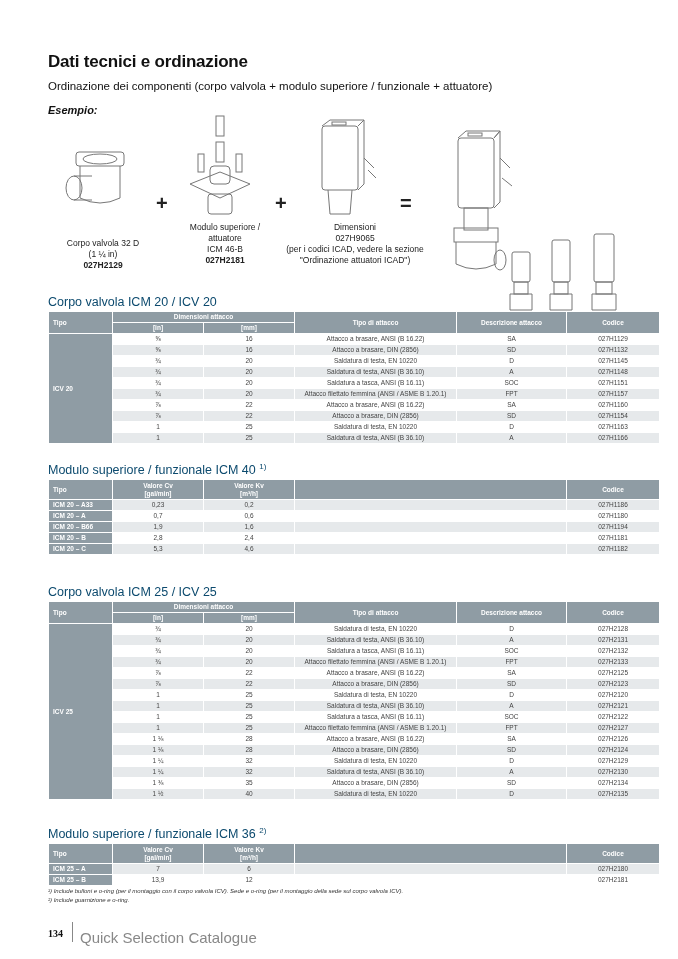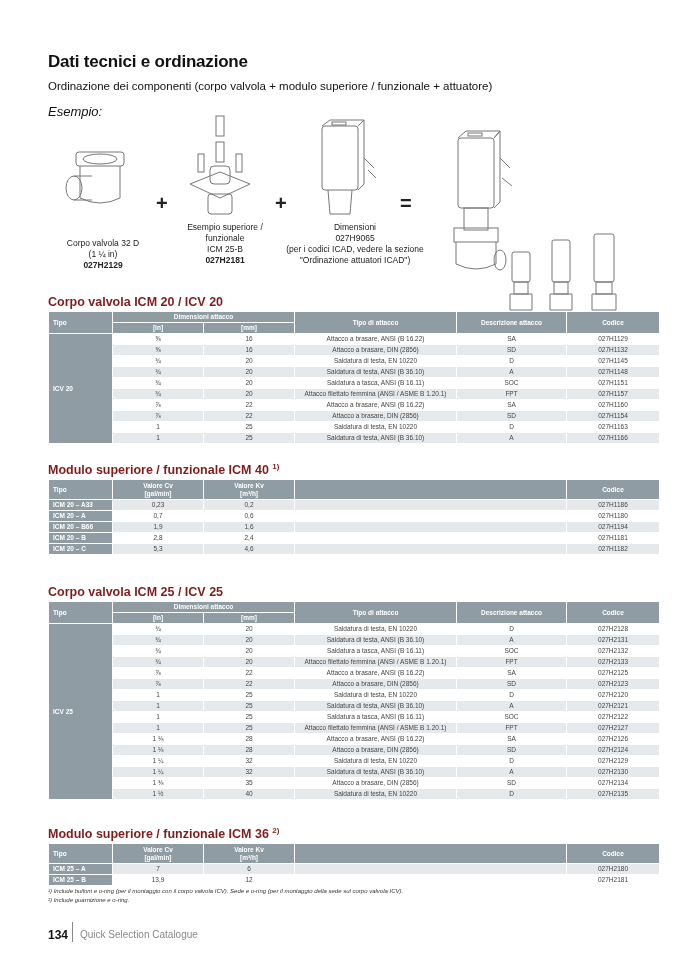--- a/index.html
+++ b/index.html
@@ -1,41 +1,41 @@
 <!DOCTYPE html>
 <html><head>
 <meta charset="utf-8">
 <style>
   html, body { margin: 0; padding: 0; background: #ffffff; }
   body { width: 678px; height: 959px; position: relative; overflow: hidden;
          font-family: "Liberation Sans", sans-serif; color: #222; }
   .abs { position: absolute; }
   #title { left: 48px; top: 52px; font-size: 17px; font-weight: bold; color: #111; letter-spacing: -0.2px; }
   #subtitle { left: 48px; top: 80px; font-size: 11.5px; color: #111; }
-  #example { left: 48px; top: 104px; font-size: 13px; font-style: italic; color: #111; }
+  #example { left: 48px; top: 104px; font-size: 11px; font-style: italic; color: #111; font-weight: bold; }
 
   .caption { position: absolute; font-size: 8.5px; text-align: center; line-height: 11px; color: #222; }
   .op { position: absolute; font-size: 20px; font-weight: bold; color: #222; }
 
-  .sec-title { position: absolute; left: 48px; font-size: 12.5px; font-weight: bold; color: #7f1d1d; }
+  .sec-title { position: absolute; left: 48px; font-size: 12.5px; font-weight: normal; color: #0c4a6e; }
   .sec-title sup { font-size: 8px; }
 
   table { position: absolute; left: 48px; border-collapse: collapse; font-size: 6.5px; color: #444; table-layout: fixed; }
   table td, table th { padding: 0; text-align: center; border: 1px solid #fff; height: 10px; line-height: 10px; white-space: nowrap; overflow: hidden; }
   th { background: #8f9ca4; color: #fff; font-weight: bold; font-size: 6.5px; }
   th.tipo { text-align: left; padding-left: 4px; }
   td.group { background: #8f9ca4; color: #fff; font-weight: bold; text-align: left; padding-left: 4px; }
   td.type { background: #8f9ca4; color: #fff; font-weight: bold; text-align: left; padding-left: 4px; }
   tr.alt td:not(.group):not(.type) { background: #e6e9eb; }
   tr.row td:not(.group):not(.type) { background: #fff; }
 
   .footnote { position: absolute; left: 48px; font-size: 6px; font-style: italic; color: #333; }
-  #footer-num { left: 48px; top: 928px; font-size: 12px; font-weight: bold; color: #111; }
+  #footer-num { left: 48px; top: 928px; font-size: 10px; font-weight: bold; color: #111; font-family: Liberation Serif, serif; }
   #footer-sep { left: 72px; top: 922px; width: 1px; height: 20px; background: #888; }
-  #footer-text { left: 80px; top: 929px; font-size: 10px; color: #888; }
+  #footer-text { left: 80px; top: 929px; font-size: 15px; color: #888; }
 
   svg.ill { position: absolute; }
   svg.ill * { fill: none; stroke: #777; stroke-width: 1; }
 </style>
 </head>
 <body>
 
 <div class="abs" id="title">Dati tecnici e ordinazione</div>
 <div class="abs" id="subtitle">Ordinazione dei componenti (corpo valvola + modulo superiore / funzionale + attuatore)</div>
 <div class="abs" id="example">Esempio:</div>
@@ -88,23 +88,23 @@
   <rect x="88" y="50" width="16" height="12"></rect>
   <path d="M84 62 L108 62 L108 78 L84 78 Z"></path>
 </svg>
 
 <div class="caption" style="left:48px;top:238px;width:110px">
   <div>Corpo valvola 32 D</div>
   <div>(1 ¼ in)</div>
   <div style="font-weight:bold">027H2129</div>
 </div>
 <div class="caption" style="left:170px;top:222px;width:110px">
-  <div>Esempio superiore /</div>
-  <div>funzionale</div>
-  <div>ICM 25-B</div>
+  <div>Modulo superiore /</div>
+  <div>attuatore</div>
+  <div>ICM 46-B</div>
   <div style="font-weight:bold">027H2181</div>
 </div>
 <div class="caption" style="left:275px;top:222px;width:160px">
   <div>Dimensioni</div>
   <div style="font-weight:normal">027H9065</div>
   <div>(per i codici ICAD, vedere la sezione</div>
   <div>"Ordinazione attuatori ICAD")</div>
 </div>
 
 <div class="sec-title" style="top:295px">Corpo valvola ICM 20 / ICV 20</div>

